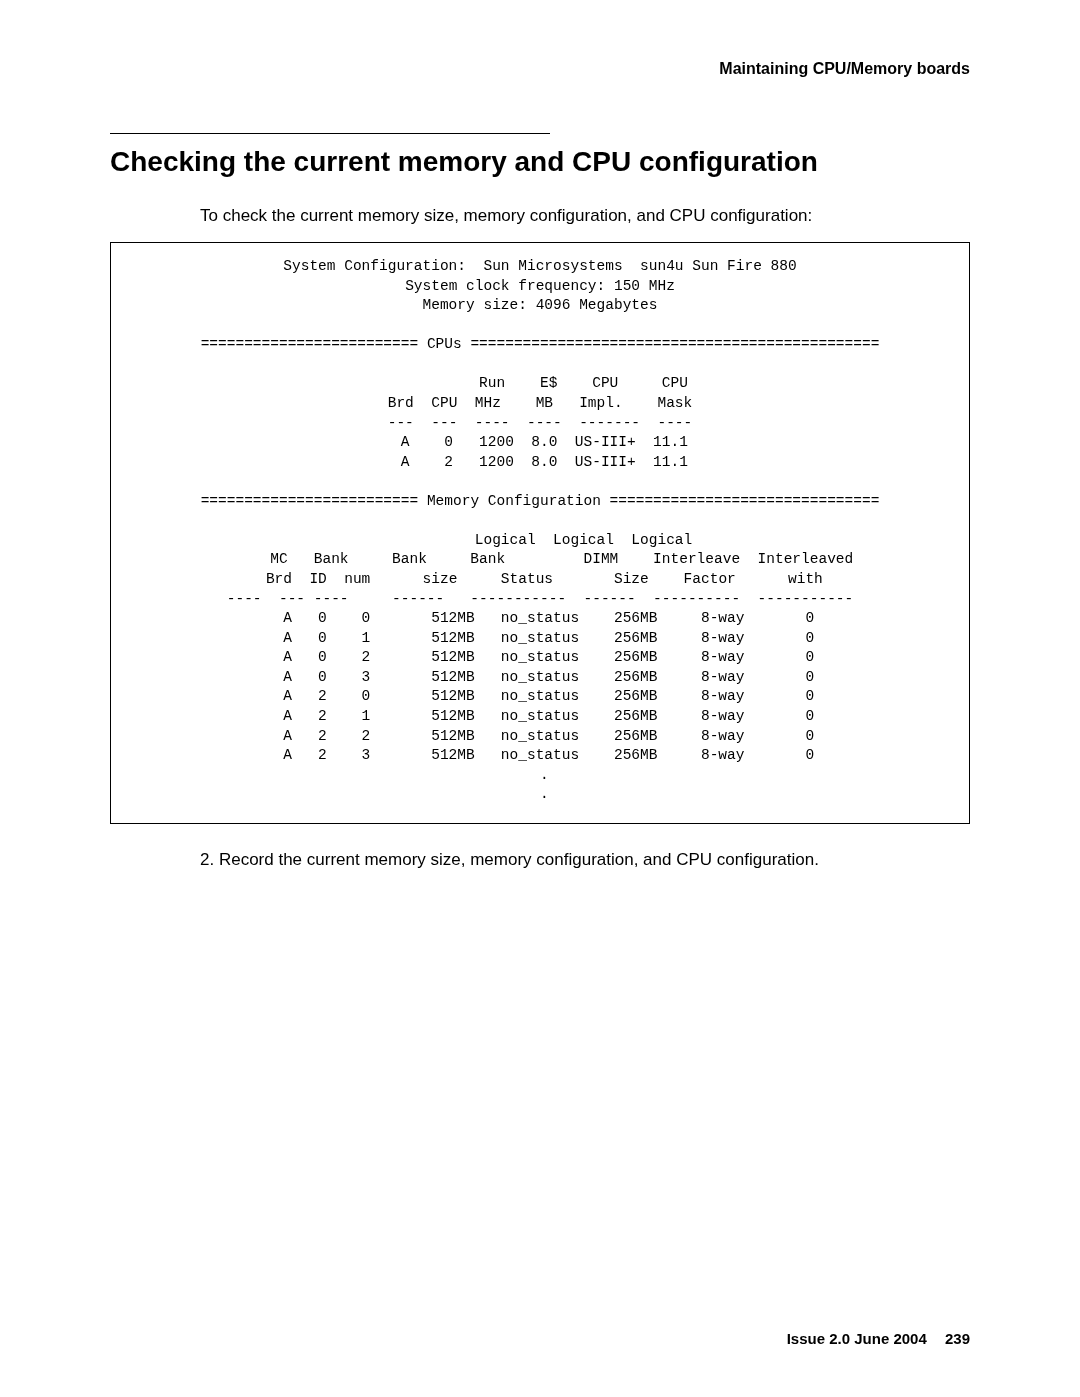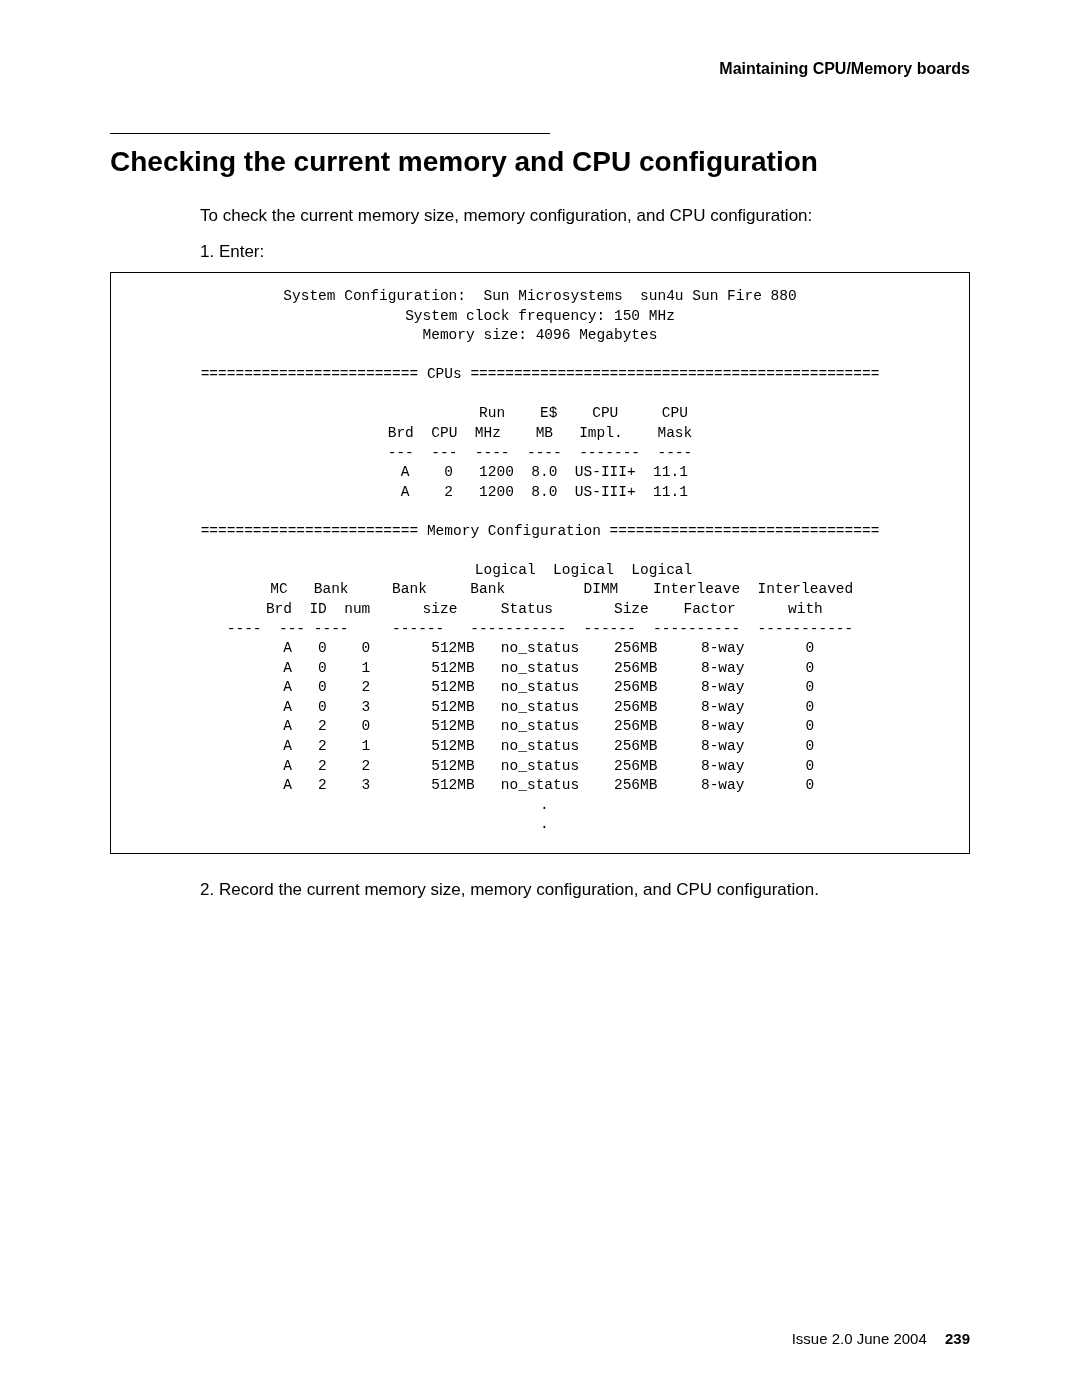--- a/index.html
+++ b/index.html
@@ -77,21 +77,21 @@
       font-size: 17px;
       margin-left: 90px;
     }
     .footer {
       position: absolute;
       bottom: 50px;
       right: 110px;
       font-size: 15px;
     }
     .footer .issue {
-      font-weight: normal;
+      font-weight: bold;
     }
     .footer .page {
       font-weight: bold;
       margin-left: 14px;
     }
   </style>
 </head>
 <body>
 
 <div class="page-header">
@@ -99,21 +99,20 @@
 </div>
 
 <hr class="rule">
 
 <h1 class="title">Checking the current memory and CPU configuration</h1>
 
 <p class="intro">To check the current memory size, memory configuration, and CPU configuration:</p>
 
 <ol class="steps">
   <li>
-    <div class="step-num-line">1. Enter:</div>
   </li>
 </ol>
 
 <div class="term-box">System Configuration:  Sun Microsystems  sun4u Sun Fire 880
 System clock frequency: 150 MHz
 Memory size: 4096 Megabytes
 
 ========================= CPUs ===============================================
 
           Run    E$    CPU     CPU

